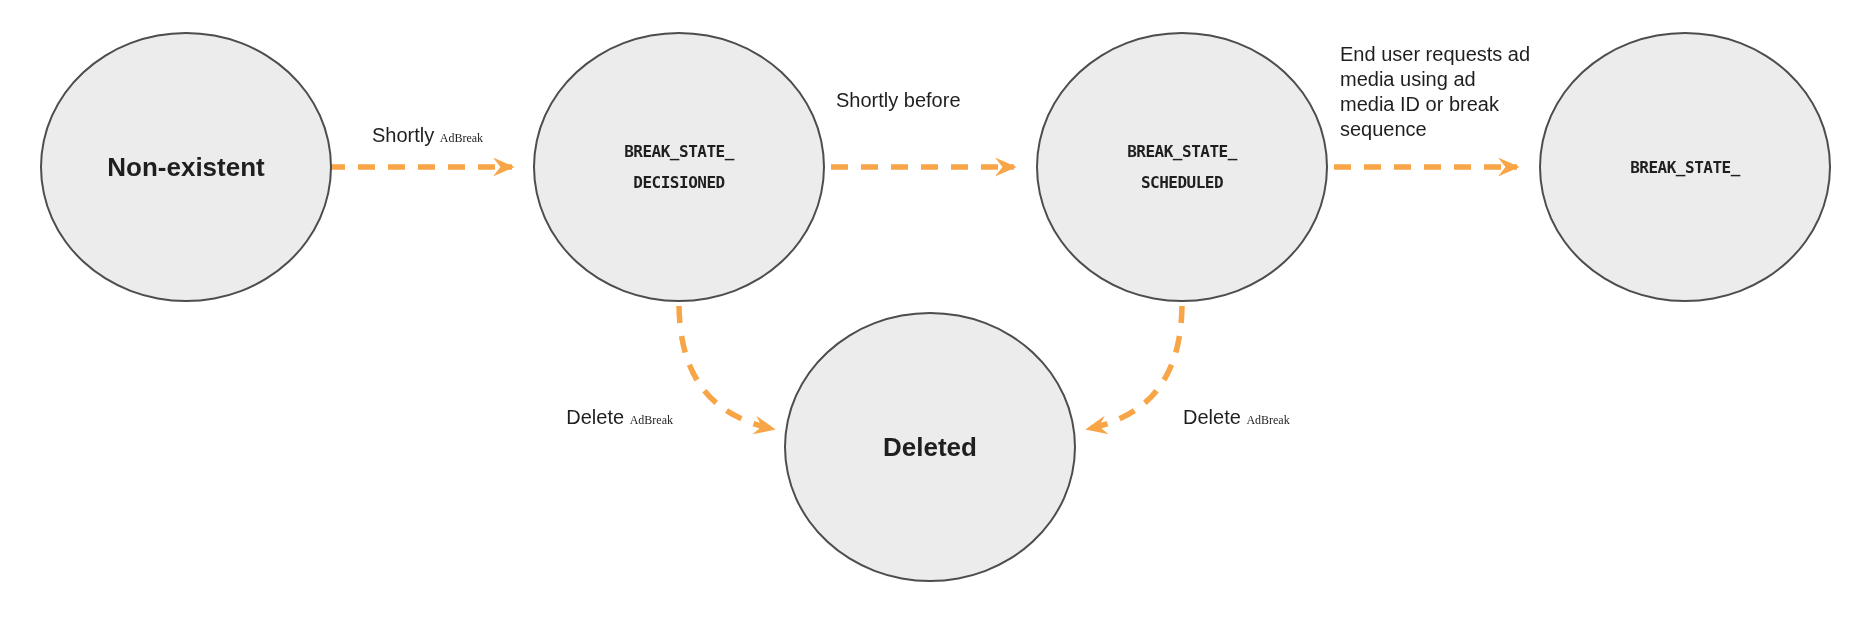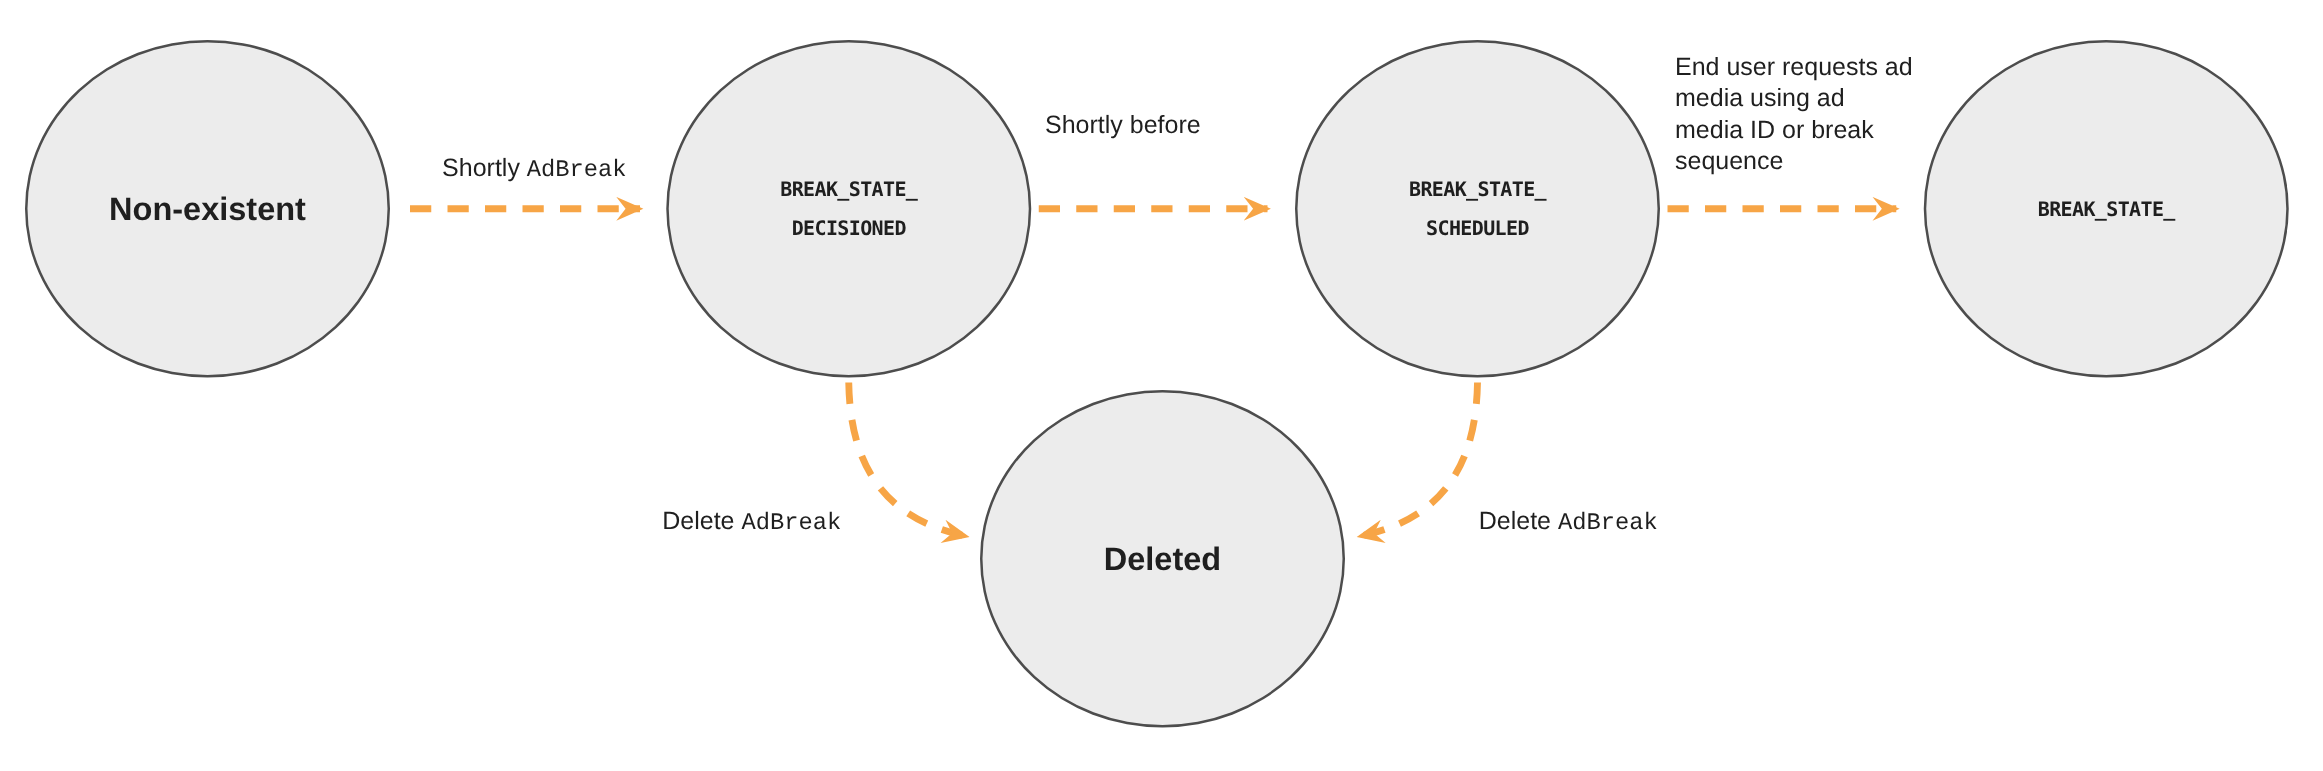--- a/index.html
+++ b/index.html
@@ -37,21 +37,21 @@
   .node-label span{display:block;}
   .node-label.sans{font-family:"Liberation Sans",sans-serif;font-weight:700;font-size:26px;line-height:30px;}
   .node-label.mono{font-family:"DejaVu Sans Mono",monospace;font-weight:700;font-size:16px;line-height:31px;letter-spacing:-0.5px;}
   .edge-label{
     position:absolute;
     font-size:20px;
     line-height:25px;
     color:var(--text);
     white-space:nowrap;
   }
-  .edge-label .code{font-family:Liberation Mono, monospace;font-size:19px;}
+  .edge-label .code{font-family:Liberation Serif, serif;font-size:12px;}
   .edge-label .line{display:block;}
   .edge-label.center{text-align:center;}
   .edge-label.right{text-align:right;}
   .edge-label.wrap{white-space:normal;}
 </style>
 </head>
 <body>
 
 <div class="stage">
 
@@ -61,21 +61,21 @@
         <path d="M0,0 L16,7 L0,14 L5.5,7 Z" fill="#F7A546"></path>
       </marker>
     </defs>
     <path class="edge" d="M328,167 H512" marker-end="url(#ah)"></path>
     <path class="edge" d="M831,167 H1014" marker-end="url(#ah)"></path>
     <path class="edge" d="M1334,167 H1517" marker-end="url(#ah)"></path>
     <path class="edge" d="M679,306 C680,366 702,414 773,429" marker-end="url(#ah)"></path>
     <path class="edge" d="M1182,306 C1181,366 1159,414 1088,429" marker-end="url(#ah)"></path>
   </svg>
 
-  <div class="node" style="left:20px;top:32px;">
+  <div class="node" style="left:40px;top:32px;">
     <div class="node-label sans">
       <span>Non-existent</span>
     </div>
   </div>
 
   <div class="node" style="left:533px;top:32px;">
     <div class="node-label mono">
       <span>BREAK_STATE_</span>
       <span>DECISIONED</span>
     </div>

